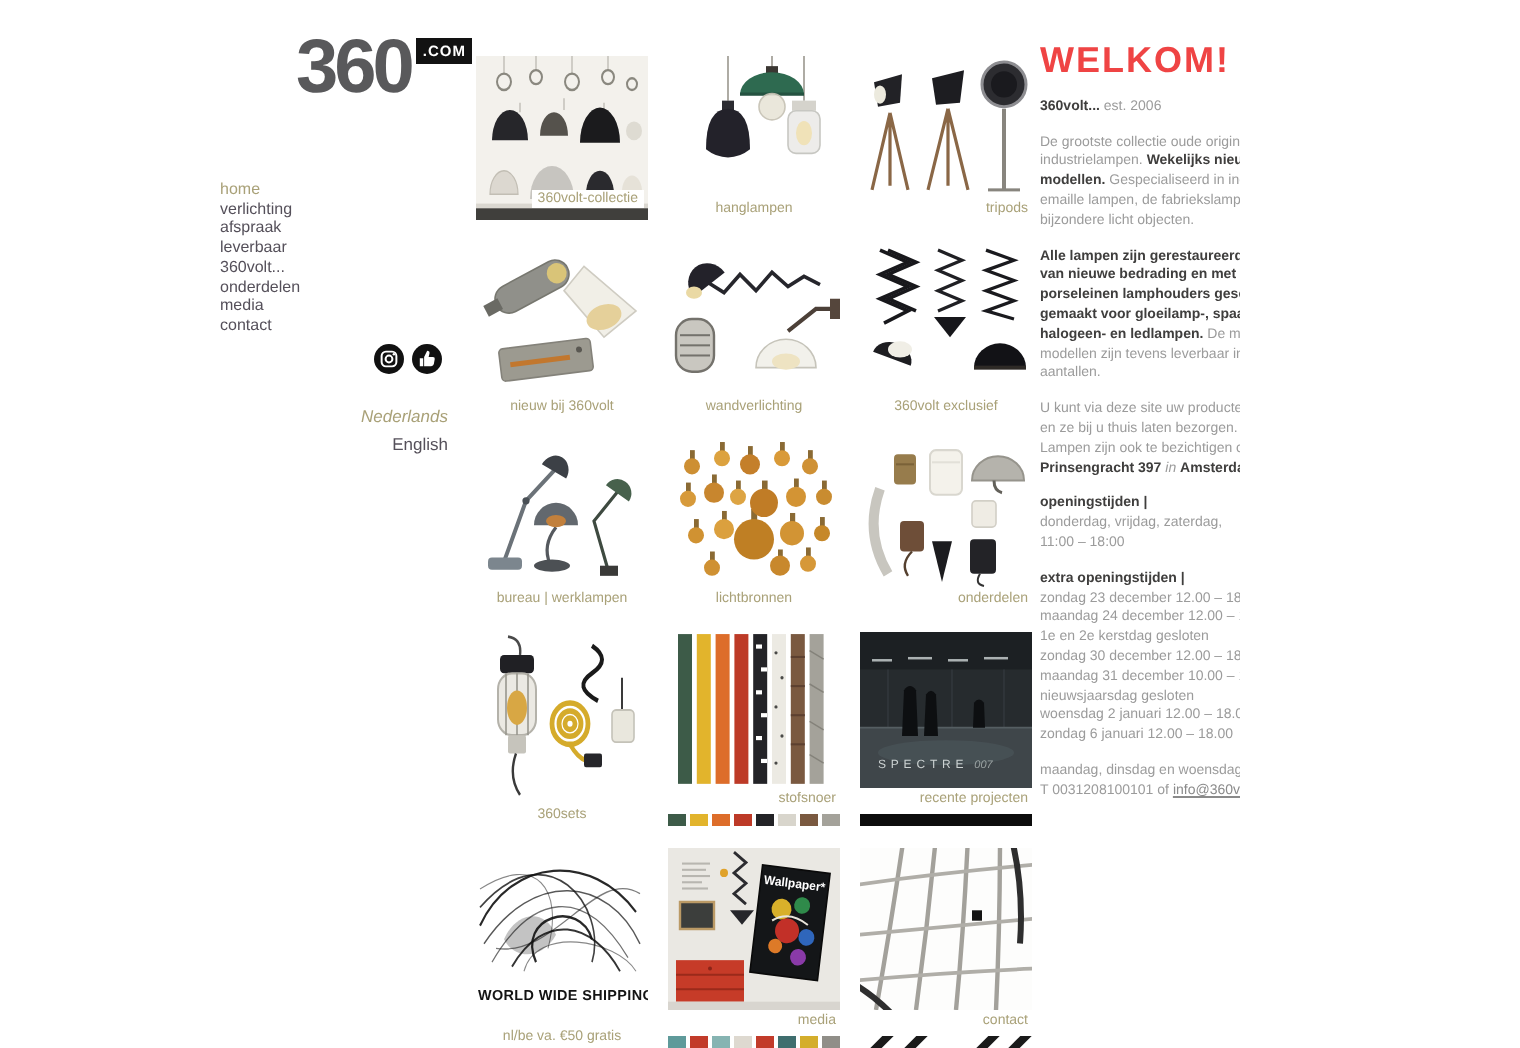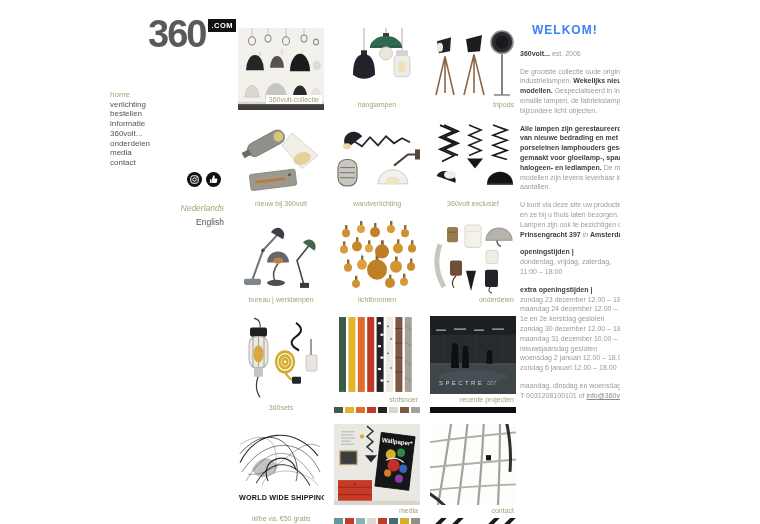--- a/index.html
+++ b/index.html
@@ -35,41 +35,41 @@
   .substrip{height:6px;margin-top:2px;display:flex;gap:2px;}
   .substrip .sw{flex:1;}
   .substrip-black{height:6px;margin-top:2px;background:#0d0d0d;}
   .spectre-overlay{position:absolute;left:9px;bottom:8px;color:#ccd2d2;font-size:6px;letter-spacing:2.4px;white-space:nowrap;}
   .spectre-badge{font-size:5.5px;letter-spacing:0;margin-left:3px;color:#9aa2a2;font-style:italic;}
   .wws-text{position:absolute;left:1px;bottom:11px;font-size:7.2px;font-weight:bold;color:#141414;white-space:nowrap;letter-spacing:.2px;}
 
   
   .welcome{position:absolute;left:520px;top:26px;width:143px;color:var(--text);font-size:7px;line-height:9.8px;}
   .welcome b{color:var(--text-dark);}
-  .welcome-heading{font-size:12px;font-weight:bold;letter-spacing:1px;color:#3b82f6;margin-bottom:13px;margin-left:12px;}
+  .welcome-heading{font-size:18px;font-weight:bold;letter-spacing:1px;color:#ef4444;margin-bottom:13px;}
   .wblock{margin-bottom:8px;}
   .email-link{color:var(--link);text-decoration:underline;cursor:pointer;}
 </style>
 </head>
 <body>
 
 <div class="page" style="--accent: #a9a178; --nav: #55505a; --text: #9b9b9b; --text-dark: #3f3e3d; --logo-gray: #59595b; --link: #8a8a8a;">
 
   <div class="logo">
     <div class="logo-top">
       <span class="logo-360">360</span>
       <span class="logo-com">.COM</span>
     </div>
   </div>
 
   <nav class="nav">
     <a class="nav-item active">home</a>
     <a class="nav-item">verlichting</a>
-    <a class="nav-item">bestellen</a>
-    <a class="nav-item">informatie</a>
+    <a class="nav-item">afspraak</a>
+    <a class="nav-item">leverbaar</a>
     <a class="nav-item">360volt...</a>
     <a class="nav-item">onderdelen</a>
     <a class="nav-item">media</a>
     <a class="nav-item">contact</a>
   </nav>
 
   <div class="social">
     <span class="social-btn">
       <svg width="9" height="9" viewBox="0 0 10 10">
         <rect x="0.9" y="0.9" width="8.2" height="8.2" rx="2.4" fill="none" stroke="#fff" stroke-width="1.1"></rect>

